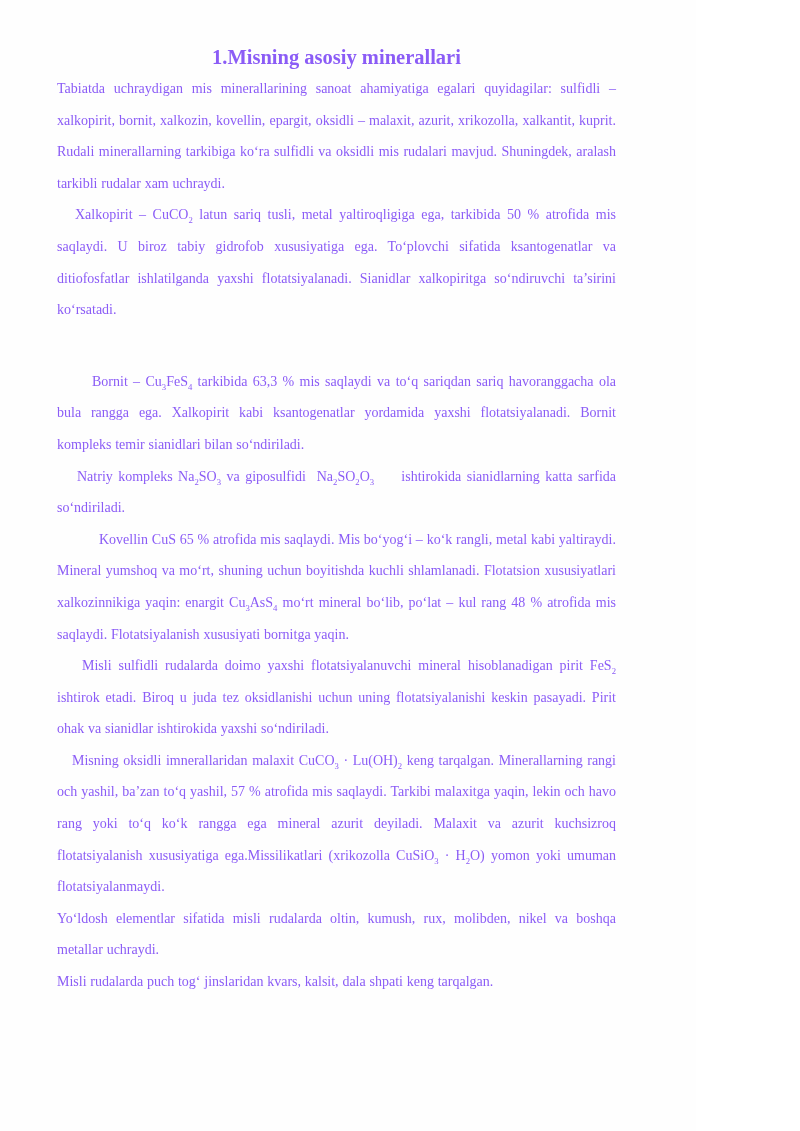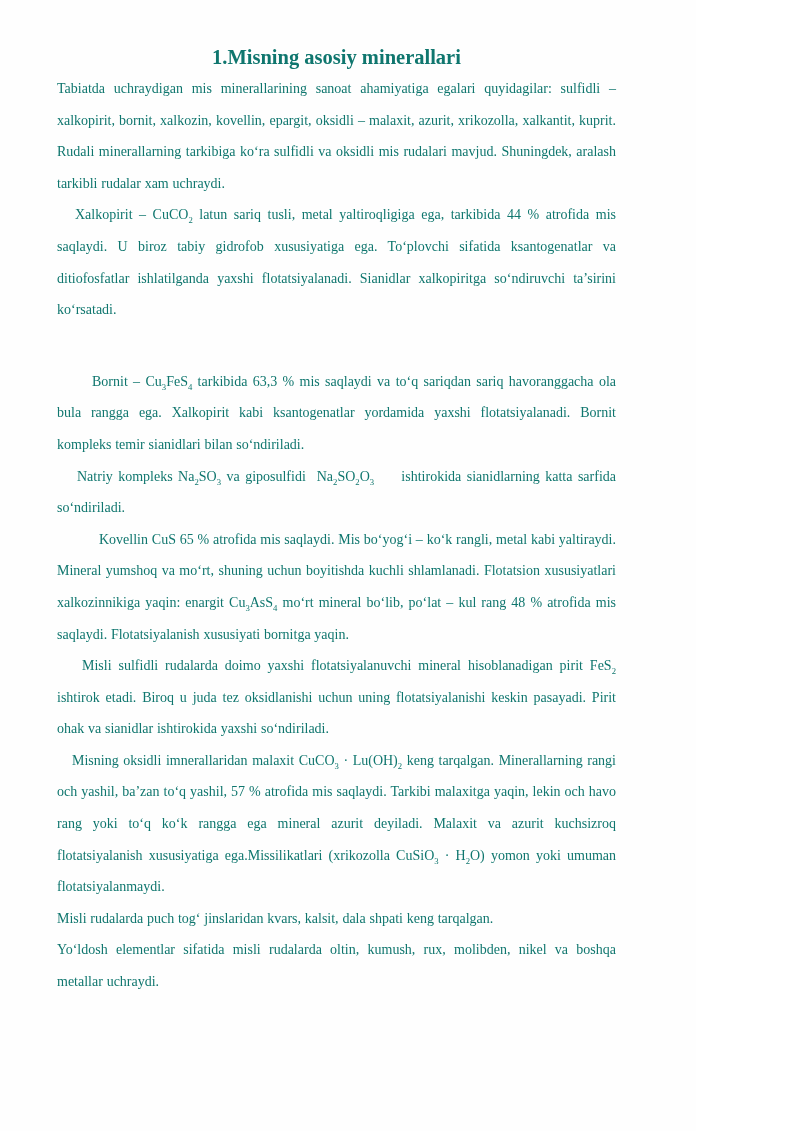--- a/index.html
+++ b/index.html
@@ -7,21 +7,21 @@
     padding: 0;
     background: #ffffff;
   }
   .page {
     box-sizing: border-box;
     width: 696px;
     height: 1131px;
     background: #fefefe;
     padding: 42px 80px 0 57px;
     font-family: "Liberation Serif", "DejaVu Serif", serif;
-    color: #0f766e;
+    color: #8b5cf6;
     overflow: hidden;
   }
   .doc-title {
     font-size: 20.5px;
     font-weight: bold;
     text-align: center;
     margin: 0 0 1px 0;
     line-height: 30px;
   }
   .doc-body p.para {
@@ -36,22 +36,22 @@
     line-height: 0;
   }
 </style>
 </head>
 <body>
 
 <div class="page">
   <h1 class="doc-title">1.Misning asosiy minerallari</h1>
   <div class="doc-body">
       <p class="para" style="text-indent: 0px;"><span>Tabiatda uchraydigan mis minerallarining sanoat ahamiyatiga egalari quyidagilar: sulfidli – xalkopirit, bornit, xalkozin, kovellin, epargit, oksidli – malaxit, azurit, xrikozolla, xalkantit, kuprit. Rudali minerallarning tarkibiga koʻra sulfidli va oksidli mis rudalari mavjud. Shuningdek, aralash tarkibli rudalar xam uchraydi.</span></p>
-      <p class="para" style="text-indent: 18px;"><span>Xalkopirit – CuCO</span><sub>2</sub><span> latun sariq tusli, metal yaltiroqligiga ega, tarkibida 44 % atrofida mis saqlaydi. U biroz tabiy gidrofob xususiyatiga ega. Toʻplovchi sifatida ksantogenatlar va ditiofosfatlar ishlatilganda yaxshi flotatsiyalanadi. Sianidlar xalkopiritga soʻndiruvchi ta’sirini koʻrsatadi.</span></p>
+      <p class="para" style="text-indent: 18px;"><span>Xalkopirit – CuCO</span><sub>2</sub><span> latun sariq tusli, metal yaltiroqligiga ega, tarkibida 50 % atrofida mis saqlaydi. U biroz tabiy gidrofob xususiyatiga ega. Toʻplovchi sifatida ksantogenatlar va ditiofosfatlar ishlatilganda yaxshi flotatsiyalanadi. Sianidlar xalkopiritga soʻndiruvchi ta’sirini koʻrsatadi.</span></p>
       <p class="para" style="text-indent: 35px; margin-top: 40px;"><span>Bornit – Cu</span><sub>3</sub><span>FeS</span><sub>4</sub><span> tarkibida 63,3 % mis saqlaydi va toʻq sariqdan sariq havoranggacha ola bula rangga ega. Xalkopirit kabi ksantogenatlar yordamida yaxshi flotatsiyalanadi. Bornit kompleks temir sianidlari bilan soʻndiriladi.</span></p>
       <p class="para" style="text-indent: 20px;"><span>Natriy kompleks Na</span><sub>2</sub><span>SO</span><sub>3</sub><span> va giposulfidi &nbsp;Na</span><sub>2</sub><span>SO</span><sub>2</sub><span>O</span><sub>3</sub><span>&nbsp;&nbsp;&nbsp;&nbsp; ishtirokida sianidlarning katta sarfida soʻndiriladi.</span></p>
       <p class="para" style="text-indent: 42px;"><span>Kovellin CuS 65 % atrofida mis saqlaydi. Mis boʻyogʻi – koʻk rangli, metal kabi yaltiraydi. Mineral yumshoq va moʻrt, shuning uchun boyitishda kuchli shlamlanadi. Flotatsion xususiyatlari xalkozinnikiga yaqin: enargit Cu</span><sub>3</sub><span>AsS</span><sub>4</sub><span> moʻrt mineral boʻlib, poʻlat – kul rang 48 % atrofida mis saqlaydi. Flotatsiyalanish xususiyati bornitga yaqin.</span></p>
       <p class="para" style="text-indent: 25px;"><span>Misli sulfidli rudalarda doimo yaxshi flotatsiyalanuvchi mineral hisoblanadigan pirit FeS</span><sub>2</sub><span> ishtirok etadi. Biroq u juda tez oksidlanishi uchun uning flotatsiyalanishi keskin pasayadi. Pirit ohak va sianidlar ishtirokida yaxshi soʻndiriladi.</span></p>
       <p class="para" style="text-indent: 15px;"><span>Misning oksidli imnerallaridan malaxit CuCO</span><sub>3</sub><span> · Lu(OH)</span><sub>2</sub><span> keng tarqalgan. Minerallarning rangi och yashil, ba’zan toʻq yashil, 57 % atrofida mis saqlaydi. Tarkibi malaxitga yaqin, lekin och havo rang yoki toʻq koʻk rangga ega mineral azurit deyiladi. Malaxit va azurit kuchsizroq flotatsiyalanish xususiyatiga ega.Missilikatlari (xrikozolla CuSiO</span><sub>3</sub><span> · H</span><sub>2</sub><span>O) yomon yoki umuman flotatsiyalanmaydi.</span></p>
+      <p class="para" style="text-indent: 0px;"><span>Yoʻldosh elementlar sifatida misli rudalarda oltin, kumush, rux, molibden, nikel va boshqa metallar uchraydi.</span></p>
       <p class="para" style="text-indent: 0px;"><span>Misli rudalarda puch togʻ jinslaridan kvars, kalsit, dala shpati keng tarqalgan.</span></p>
-      <p class="para" style="text-indent: 0px;"><span>Yoʻldosh elementlar sifatida misli rudalarda oltin, kumush, rux, molibden, nikel va boshqa metallar uchraydi.</span></p>
     </div>
 </div>
 
 </body></html>

